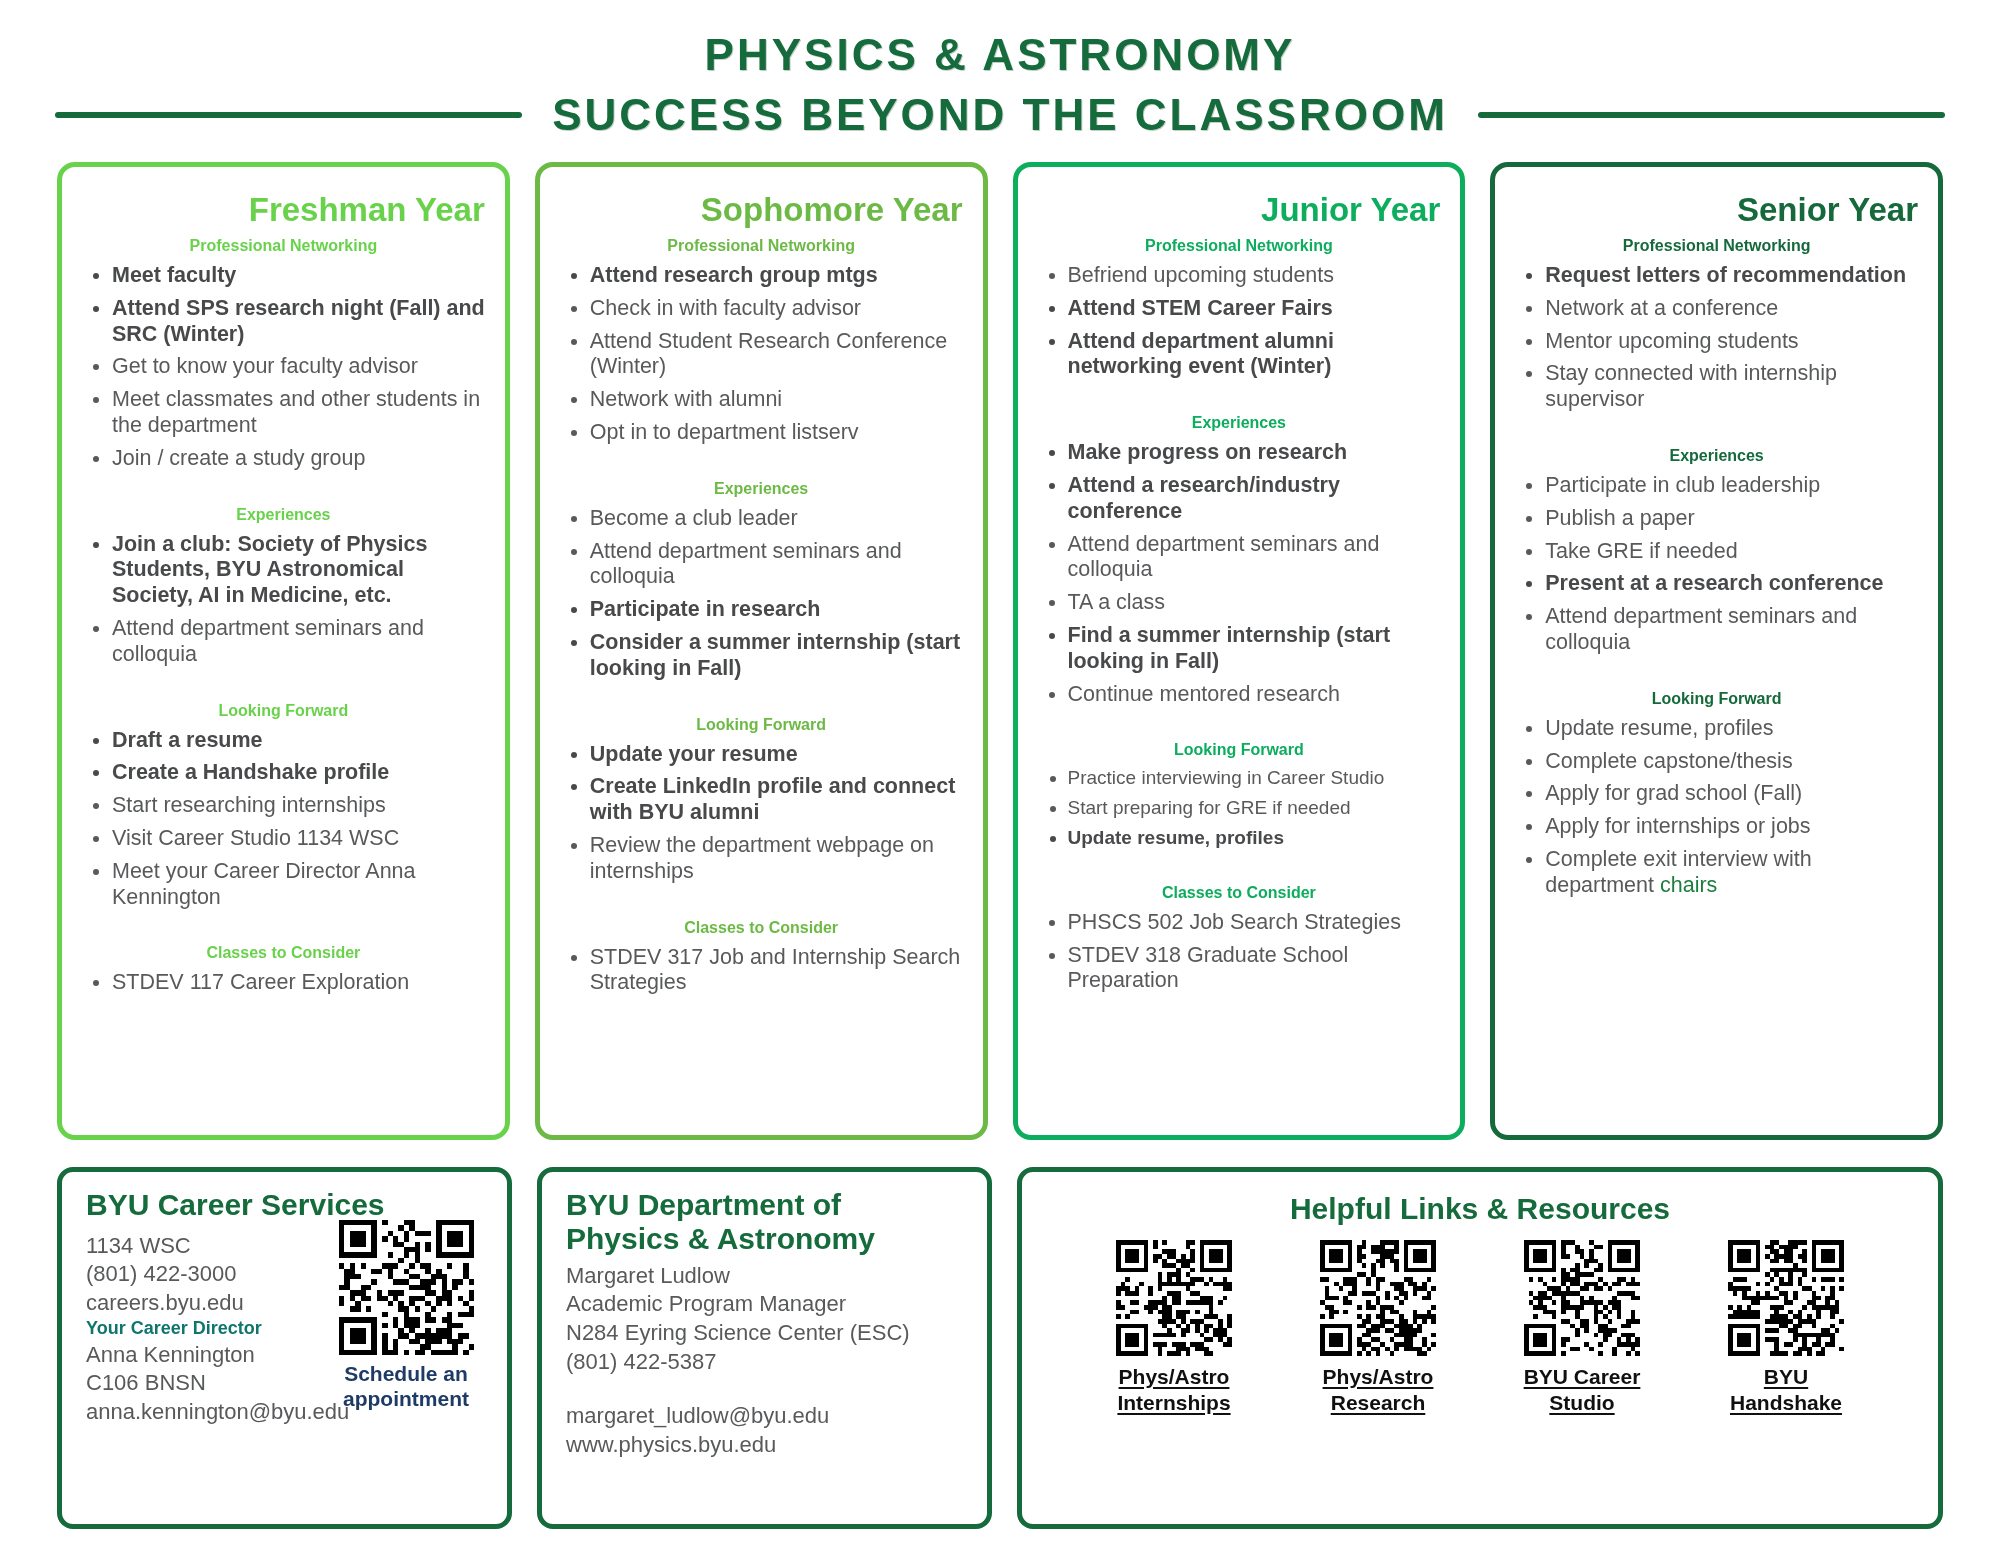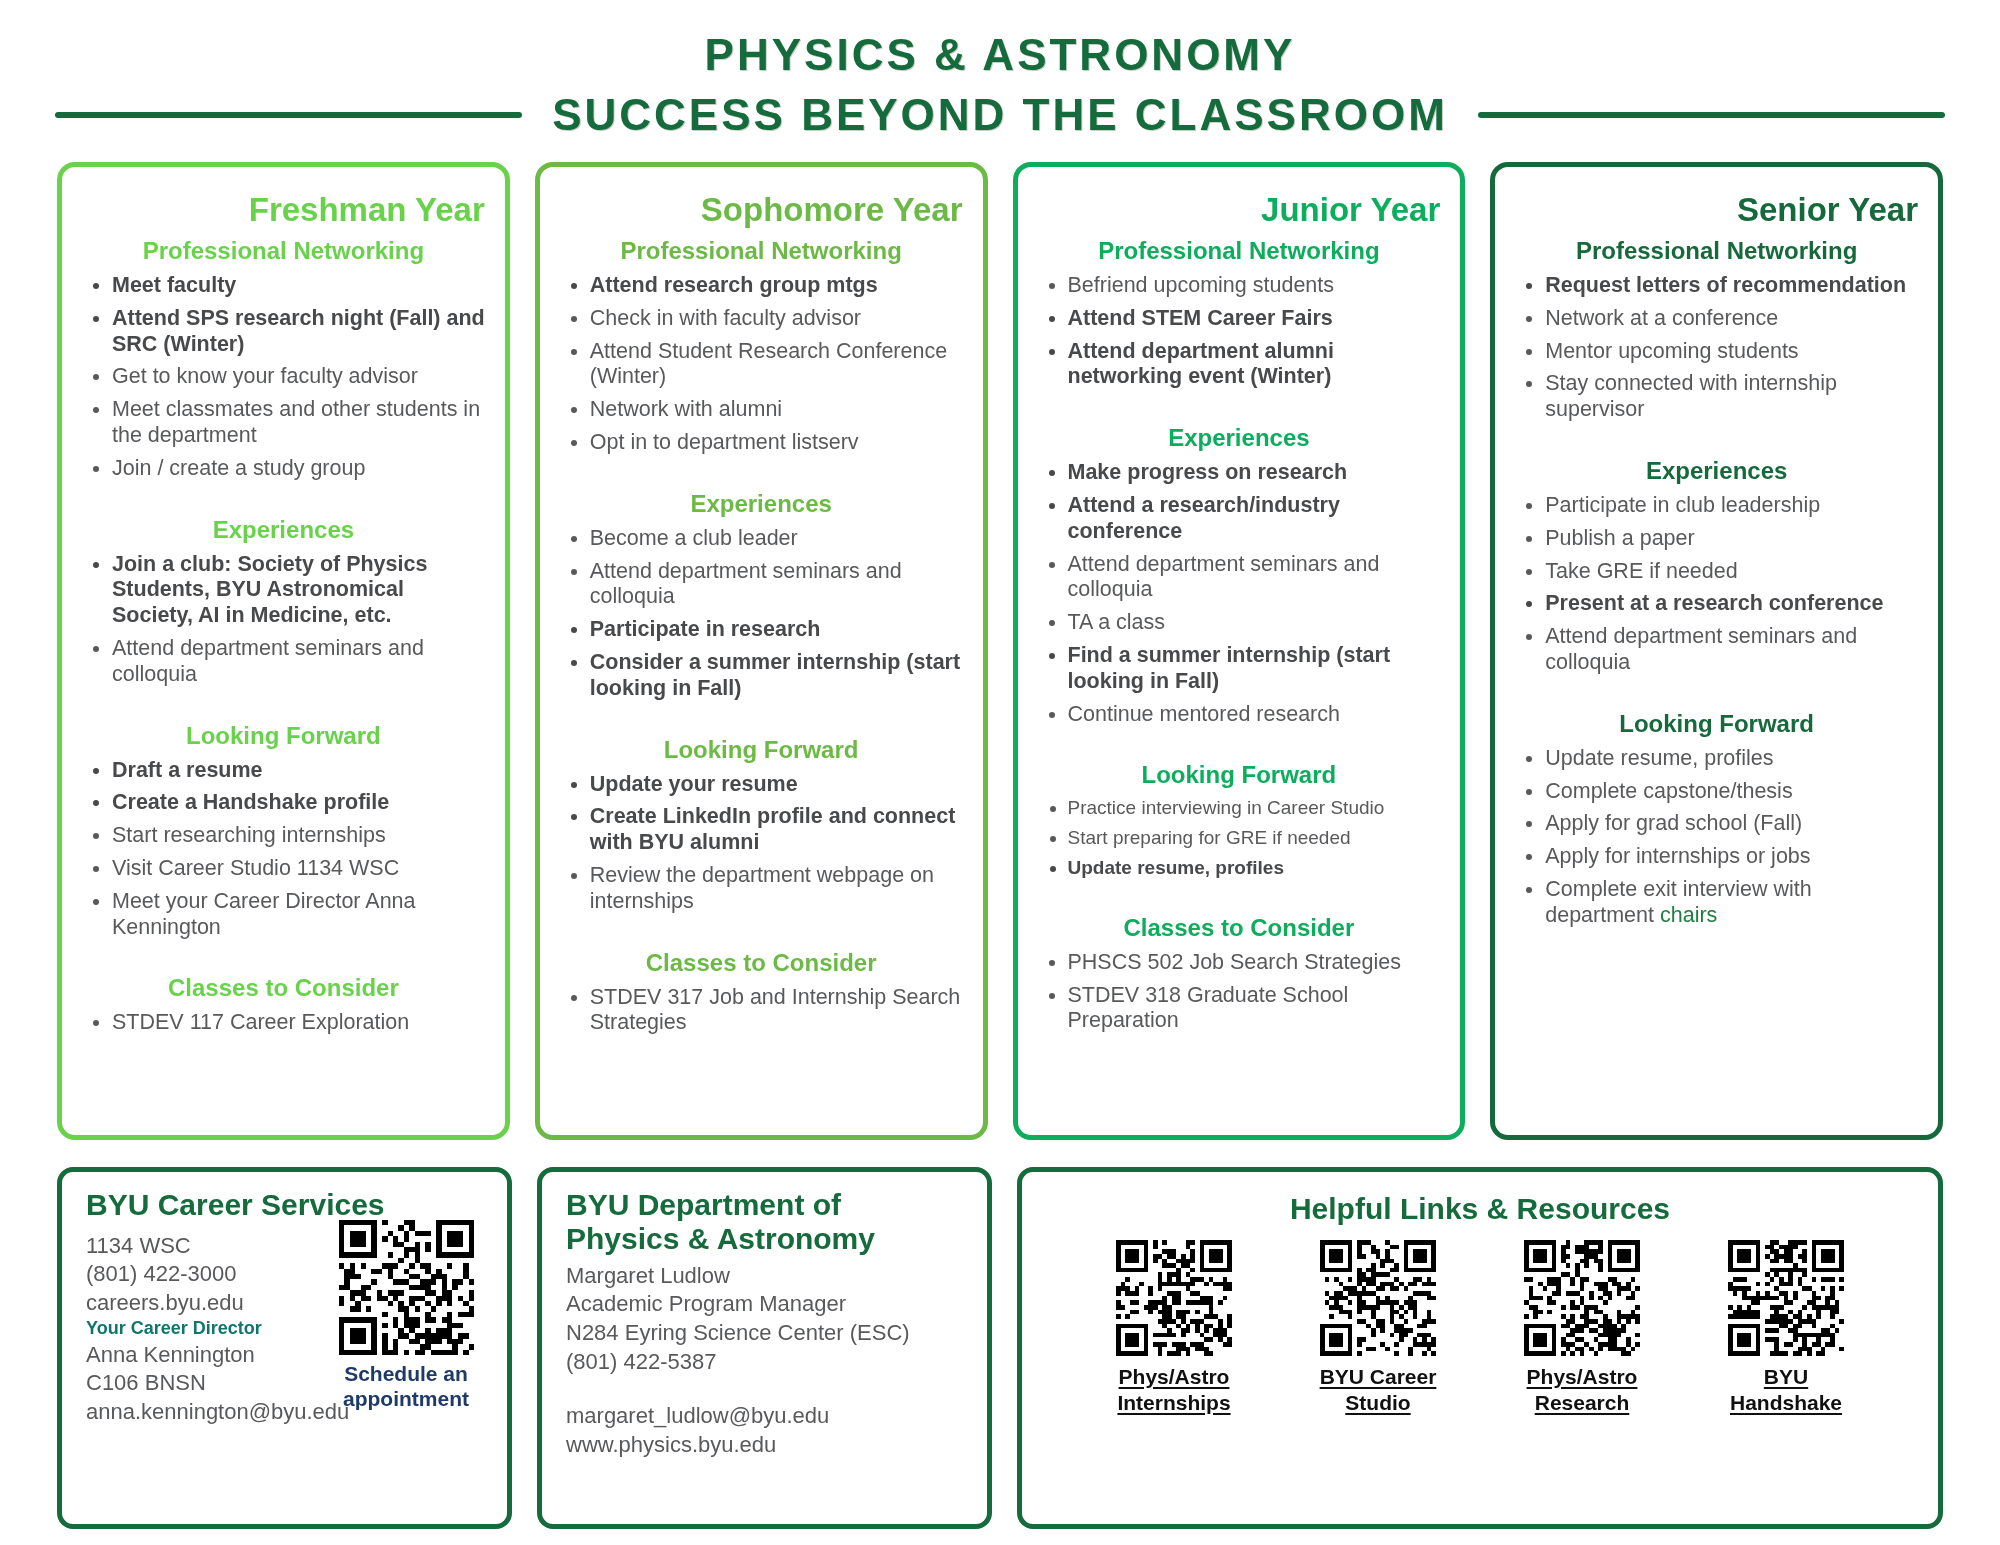--- a/index.html
+++ b/index.html
@@ -29,21 +29,21 @@
   .card {
     border:5px solid var(--c); border-radius:18px;
     padding:16px 20px; overflow:hidden; background:#fff;
   }
   .card .col-title {
     text-align:right; font-weight:700; font-size:33px;
     color:var(--c); margin:8px 0 2px;
   }
   .sec { margin-bottom:6px; }
   .sec-head {
-    text-align:center; font-weight:700; font-size:24px;
+    text-align:center; font-weight:700; font-size:16px;
     color:var(--c); margin:8px 0 8px;
   }
   .sec ul { list-style:disc; padding-left:30px; margin-bottom:34px; }
   .sec li {
     font-size:21.5px; line-height:1.2; margin-bottom:7px; color:#58595B;
   }
   .sec li::marker { color:#58595B; }
   .sec li.b { font-weight:700; color:#48494B; }
   .sec li.b::marker { color:#48494B; }
   .sec li.sm { font-size:19px; }
@@ -867,308 +867,20 @@
           </div>
           <div class="qr-item">
             <svg viewBox="0 0 25 25" class="qr" shape-rendering="crispEdges">
               <rect x="0" y="0" width="1" height="1"></rect>
               <rect x="1" y="0" width="1" height="1"></rect>
               <rect x="2" y="0" width="1" height="1"></rect>
               <rect x="3" y="0" width="1" height="1"></rect>
               <rect x="4" y="0" width="1" height="1"></rect>
               <rect x="5" y="0" width="1" height="1"></rect>
               <rect x="6" y="0" width="1" height="1"></rect>
-              <rect x="8" y="0" width="1" height="1"></rect>
-              <rect x="9" y="0" width="1" height="1"></rect>
-              <rect x="10" y="0" width="1" height="1"></rect>
-              <rect x="14" y="0" width="1" height="1"></rect>
-              <rect x="18" y="0" width="1" height="1"></rect>
-              <rect x="19" y="0" width="1" height="1"></rect>
-              <rect x="20" y="0" width="1" height="1"></rect>
-              <rect x="21" y="0" width="1" height="1"></rect>
-              <rect x="22" y="0" width="1" height="1"></rect>
-              <rect x="23" y="0" width="1" height="1"></rect>
-              <rect x="24" y="0" width="1" height="1"></rect>
-              <rect x="0" y="1" width="1" height="1"></rect>
-              <rect x="6" y="1" width="1" height="1"></rect>
-              <rect x="8" y="1" width="1" height="1"></rect>
-              <rect x="11" y="1" width="1" height="1"></rect>
-              <rect x="15" y="1" width="1" height="1"></rect>
-              <rect x="16" y="1" width="1" height="1"></rect>
-              <rect x="18" y="1" width="1" height="1"></rect>
-              <rect x="24" y="1" width="1" height="1"></rect>
-              <rect x="0" y="2" width="1" height="1"></rect>
-              <rect x="2" y="2" width="1" height="1"></rect>
-              <rect x="3" y="2" width="1" height="1"></rect>
-              <rect x="4" y="2" width="1" height="1"></rect>
-              <rect x="6" y="2" width="1" height="1"></rect>
-              <rect x="8" y="2" width="1" height="1"></rect>
-              <rect x="11" y="2" width="1" height="1"></rect>
-              <rect x="12" y="2" width="1" height="1"></rect>
-              <rect x="14" y="2" width="1" height="1"></rect>
-              <rect x="18" y="2" width="1" height="1"></rect>
-              <rect x="20" y="2" width="1" height="1"></rect>
-              <rect x="21" y="2" width="1" height="1"></rect>
-              <rect x="22" y="2" width="1" height="1"></rect>
-              <rect x="24" y="2" width="1" height="1"></rect>
-              <rect x="0" y="3" width="1" height="1"></rect>
-              <rect x="2" y="3" width="1" height="1"></rect>
-              <rect x="3" y="3" width="1" height="1"></rect>
-              <rect x="4" y="3" width="1" height="1"></rect>
-              <rect x="6" y="3" width="1" height="1"></rect>
-              <rect x="8" y="3" width="1" height="1"></rect>
-              <rect x="9" y="3" width="1" height="1"></rect>
-              <rect x="12" y="3" width="1" height="1"></rect>
-              <rect x="14" y="3" width="1" height="1"></rect>
-              <rect x="18" y="3" width="1" height="1"></rect>
-              <rect x="20" y="3" width="1" height="1"></rect>
-              <rect x="21" y="3" width="1" height="1"></rect>
-              <rect x="22" y="3" width="1" height="1"></rect>
-              <rect x="24" y="3" width="1" height="1"></rect>
-              <rect x="0" y="4" width="1" height="1"></rect>
-              <rect x="2" y="4" width="1" height="1"></rect>
-              <rect x="3" y="4" width="1" height="1"></rect>
-              <rect x="4" y="4" width="1" height="1"></rect>
-              <rect x="6" y="4" width="1" height="1"></rect>
-              <rect x="13" y="4" width="1" height="1"></rect>
-              <rect x="14" y="4" width="1" height="1"></rect>
-              <rect x="15" y="4" width="1" height="1"></rect>
-              <rect x="18" y="4" width="1" height="1"></rect>
-              <rect x="20" y="4" width="1" height="1"></rect>
-              <rect x="21" y="4" width="1" height="1"></rect>
-              <rect x="22" y="4" width="1" height="1"></rect>
-              <rect x="24" y="4" width="1" height="1"></rect>
-              <rect x="0" y="5" width="1" height="1"></rect>
-              <rect x="6" y="5" width="1" height="1"></rect>
-              <rect x="11" y="5" width="1" height="1"></rect>
-              <rect x="13" y="5" width="1" height="1"></rect>
-              <rect x="16" y="5" width="1" height="1"></rect>
-              <rect x="18" y="5" width="1" height="1"></rect>
-              <rect x="24" y="5" width="1" height="1"></rect>
-              <rect x="0" y="6" width="1" height="1"></rect>
-              <rect x="1" y="6" width="1" height="1"></rect>
-              <rect x="2" y="6" width="1" height="1"></rect>
-              <rect x="3" y="6" width="1" height="1"></rect>
-              <rect x="4" y="6" width="1" height="1"></rect>
-              <rect x="5" y="6" width="1" height="1"></rect>
-              <rect x="6" y="6" width="1" height="1"></rect>
-              <rect x="8" y="6" width="1" height="1"></rect>
-              <rect x="10" y="6" width="1" height="1"></rect>
-              <rect x="11" y="6" width="1" height="1"></rect>
-              <rect x="15" y="6" width="1" height="1"></rect>
-              <rect x="16" y="6" width="1" height="1"></rect>
-              <rect x="18" y="6" width="1" height="1"></rect>
-              <rect x="19" y="6" width="1" height="1"></rect>
-              <rect x="20" y="6" width="1" height="1"></rect>
-              <rect x="21" y="6" width="1" height="1"></rect>
-              <rect x="22" y="6" width="1" height="1"></rect>
-              <rect x="23" y="6" width="1" height="1"></rect>
-              <rect x="24" y="6" width="1" height="1"></rect>
-              <rect x="8" y="7" width="1" height="1"></rect>
-              <rect x="9" y="7" width="1" height="1"></rect>
-              <rect x="11" y="7" width="1" height="1"></rect>
-              <rect x="12" y="7" width="1" height="1"></rect>
-              <rect x="13" y="7" width="1" height="1"></rect>
-              <rect x="14" y="7" width="1" height="1"></rect>
-              <rect x="1" y="8" width="1" height="1"></rect>
-              <rect x="3" y="8" width="1" height="1"></rect>
-              <rect x="6" y="8" width="1" height="1"></rect>
-              <rect x="8" y="8" width="1" height="1"></rect>
-              <rect x="9" y="8" width="1" height="1"></rect>
-              <rect x="10" y="8" width="1" height="1"></rect>
-              <rect x="11" y="8" width="1" height="1"></rect>
-              <rect x="16" y="8" width="1" height="1"></rect>
-              <rect x="20" y="8" width="1" height="1"></rect>
-              <rect x="21" y="8" width="1" height="1"></rect>
-              <rect x="23" y="8" width="1" height="1"></rect>
-              <rect x="4" y="9" width="1" height="1"></rect>
-              <rect x="8" y="9" width="1" height="1"></rect>
-              <rect x="10" y="9" width="1" height="1"></rect>
-              <rect x="11" y="9" width="1" height="1"></rect>
-              <rect x="13" y="9" width="1" height="1"></rect>
-              <rect x="14" y="9" width="1" height="1"></rect>
-              <rect x="15" y="9" width="1" height="1"></rect>
-              <rect x="17" y="9" width="1" height="1"></rect>
-              <rect x="19" y="9" width="1" height="1"></rect>
-              <rect x="20" y="9" width="1" height="1"></rect>
-              <rect x="22" y="9" width="1" height="1"></rect>
-              <rect x="23" y="9" width="1" height="1"></rect>
-              <rect x="24" y="9" width="1" height="1"></rect>
-              <rect x="5" y="10" width="1" height="1"></rect>
-              <rect x="6" y="10" width="1" height="1"></rect>
-              <rect x="7" y="10" width="1" height="1"></rect>
-              <rect x="9" y="10" width="1" height="1"></rect>
-              <rect x="12" y="10" width="1" height="1"></rect>
-              <rect x="13" y="10" width="1" height="1"></rect>
-              <rect x="15" y="10" width="1" height="1"></rect>
-              <rect x="16" y="10" width="1" height="1"></rect>
-              <rect x="18" y="10" width="1" height="1"></rect>
-              <rect x="1" y="11" width="1" height="1"></rect>
-              <rect x="3" y="11" width="1" height="1"></rect>
-              <rect x="4" y="11" width="1" height="1"></rect>
-              <rect x="6" y="11" width="1" height="1"></rect>
-              <rect x="7" y="11" width="1" height="1"></rect>
-              <rect x="8" y="11" width="1" height="1"></rect>
-              <rect x="9" y="11" width="1" height="1"></rect>
-              <rect x="10" y="11" width="1" height="1"></rect>
-              <rect x="11" y="11" width="1" height="1"></rect>
-              <rect x="20" y="11" width="1" height="1"></rect>
-              <rect x="21" y="11" width="1" height="1"></rect>
-              <rect x="22" y="11" width="1" height="1"></rect>
-              <rect x="23" y="11" width="1" height="1"></rect>
-              <rect x="2" y="12" width="1" height="1"></rect>
-              <rect x="3" y="12" width="1" height="1"></rect>
-              <rect x="4" y="12" width="1" height="1"></rect>
-              <rect x="5" y="12" width="1" height="1"></rect>
-              <rect x="8" y="12" width="1" height="1"></rect>
-              <rect x="12" y="12" width="1" height="1"></rect>
-              <rect x="14" y="12" width="1" height="1"></rect>
-              <rect x="19" y="12" width="1" height="1"></rect>
-              <rect x="23" y="12" width="1" height="1"></rect>
-              <rect x="24" y="12" width="1" height="1"></rect>
-              <rect x="1" y="13" width="1" height="1"></rect>
-              <rect x="3" y="13" width="1" height="1"></rect>
-              <rect x="6" y="13" width="1" height="1"></rect>
-              <rect x="8" y="13" width="1" height="1"></rect>
-              <rect x="9" y="13" width="1" height="1"></rect>
-              <rect x="12" y="13" width="1" height="1"></rect>
-              <rect x="13" y="13" width="1" height="1"></rect>
-              <rect x="14" y="13" width="1" height="1"></rect>
-              <rect x="15" y="13" width="1" height="1"></rect>
-              <rect x="16" y="13" width="1" height="1"></rect>
-              <rect x="18" y="13" width="1" height="1"></rect>
-              <rect x="19" y="13" width="1" height="1"></rect>
-              <rect x="20" y="13" width="1" height="1"></rect>
-              <rect x="2" y="14" width="1" height="1"></rect>
-              <rect x="3" y="14" width="1" height="1"></rect>
-              <rect x="4" y="14" width="1" height="1"></rect>
-              <rect x="8" y="14" width="1" height="1"></rect>
-              <rect x="9" y="14" width="1" height="1"></rect>
-              <rect x="10" y="14" width="1" height="1"></rect>
-              <rect x="11" y="14" width="1" height="1"></rect>
-              <rect x="12" y="14" width="1" height="1"></rect>
-              <rect x="15" y="14" width="1" height="1"></rect>
-              <rect x="17" y="14" width="1" height="1"></rect>
-              <rect x="19" y="14" width="1" height="1"></rect>
-              <rect x="20" y="14" width="1" height="1"></rect>
-              <rect x="4" y="15" width="1" height="1"></rect>
-              <rect x="5" y="15" width="1" height="1"></rect>
-              <rect x="6" y="15" width="1" height="1"></rect>
-              <rect x="8" y="15" width="1" height="1"></rect>
-              <rect x="11" y="15" width="1" height="1"></rect>
-              <rect x="15" y="15" width="1" height="1"></rect>
-              <rect x="16" y="15" width="1" height="1"></rect>
-              <rect x="18" y="15" width="1" height="1"></rect>
-              <rect x="20" y="15" width="1" height="1"></rect>
-              <rect x="23" y="15" width="1" height="1"></rect>
-              <rect x="2" y="16" width="1" height="1"></rect>
-              <rect x="6" y="16" width="1" height="1"></rect>
-              <rect x="11" y="16" width="1" height="1"></rect>
-              <rect x="15" y="16" width="1" height="1"></rect>
-              <rect x="17" y="16" width="1" height="1"></rect>
-              <rect x="20" y="16" width="1" height="1"></rect>
-              <rect x="23" y="16" width="1" height="1"></rect>
-              <rect x="8" y="17" width="1" height="1"></rect>
-              <rect x="9" y="17" width="1" height="1"></rect>
-              <rect x="12" y="17" width="1" height="1"></rect>
-              <rect x="13" y="17" width="1" height="1"></rect>
-              <rect x="15" y="17" width="1" height="1"></rect>
-              <rect x="18" y="17" width="1" height="1"></rect>
-              <rect x="22" y="17" width="1" height="1"></rect>
-              <rect x="23" y="17" width="1" height="1"></rect>
-              <rect x="24" y="17" width="1" height="1"></rect>
-              <rect x="0" y="18" width="1" height="1"></rect>
-              <rect x="1" y="18" width="1" height="1"></rect>
-              <rect x="2" y="18" width="1" height="1"></rect>
-              <rect x="3" y="18" width="1" height="1"></rect>
-              <rect x="4" y="18" width="1" height="1"></rect>
-              <rect x="5" y="18" width="1" height="1"></rect>
-              <rect x="6" y="18" width="1" height="1"></rect>
-              <rect x="10" y="18" width="1" height="1"></rect>
-              <rect x="12" y="18" width="1" height="1"></rect>
-              <rect x="13" y="18" width="1" height="1"></rect>
-              <rect x="16" y="18" width="1" height="1"></rect>
-              <rect x="17" y="18" width="1" height="1"></rect>
-              <rect x="21" y="18" width="1" height="1"></rect>
-              <rect x="22" y="18" width="1" height="1"></rect>
-              <rect x="0" y="19" width="1" height="1"></rect>
-              <rect x="6" y="19" width="1" height="1"></rect>
-              <rect x="11" y="19" width="1" height="1"></rect>
-              <rect x="13" y="19" width="1" height="1"></rect>
-              <rect x="16" y="19" width="1" height="1"></rect>
-              <rect x="17" y="19" width="1" height="1"></rect>
-              <rect x="18" y="19" width="1" height="1"></rect>
-              <rect x="19" y="19" width="1" height="1"></rect>
-              <rect x="0" y="20" width="1" height="1"></rect>
-              <rect x="2" y="20" width="1" height="1"></rect>
-              <rect x="3" y="20" width="1" height="1"></rect>
-              <rect x="4" y="20" width="1" height="1"></rect>
-              <rect x="6" y="20" width="1" height="1"></rect>
-              <rect x="11" y="20" width="1" height="1"></rect>
-              <rect x="15" y="20" width="1" height="1"></rect>
-              <rect x="17" y="20" width="1" height="1"></rect>
-              <rect x="18" y="20" width="1" height="1"></rect>
-              <rect x="21" y="20" width="1" height="1"></rect>
-              <rect x="22" y="20" width="1" height="1"></rect>
-              <rect x="23" y="20" width="1" height="1"></rect>
-              <rect x="0" y="21" width="1" height="1"></rect>
-              <rect x="2" y="21" width="1" height="1"></rect>
-              <rect x="3" y="21" width="1" height="1"></rect>
-              <rect x="4" y="21" width="1" height="1"></rect>
-              <rect x="6" y="21" width="1" height="1"></rect>
-              <rect x="8" y="21" width="1" height="1"></rect>
-              <rect x="9" y="21" width="1" height="1"></rect>
-              <rect x="17" y="21" width="1" height="1"></rect>
-              <rect x="20" y="21" width="1" height="1"></rect>
-              <rect x="22" y="21" width="1" height="1"></rect>
-              <rect x="24" y="21" width="1" height="1"></rect>
-              <rect x="0" y="22" width="1" height="1"></rect>
-              <rect x="2" y="22" width="1" height="1"></rect>
-              <rect x="3" y="22" width="1" height="1"></rect>
-              <rect x="4" y="22" width="1" height="1"></rect>
-              <rect x="6" y="22" width="1" height="1"></rect>
-              <rect x="8" y="22" width="1" height="1"></rect>
-              <rect x="13" y="22" width="1" height="1"></rect>
-              <rect x="16" y="22" width="1" height="1"></rect>
-              <rect x="20" y="22" width="1" height="1"></rect>
-              <rect x="21" y="22" width="1" height="1"></rect>
-              <rect x="22" y="22" width="1" height="1"></rect>
-              <rect x="23" y="22" width="1" height="1"></rect>
-              <rect x="24" y="22" width="1" height="1"></rect>
-              <rect x="0" y="23" width="1" height="1"></rect>
-              <rect x="6" y="23" width="1" height="1"></rect>
-              <rect x="10" y="23" width="1" height="1"></rect>
-              <rect x="11" y="23" width="1" height="1"></rect>
-              <rect x="14" y="23" width="1" height="1"></rect>
-              <rect x="19" y="23" width="1" height="1"></rect>
-              <rect x="23" y="23" width="1" height="1"></rect>
-              <rect x="0" y="24" width="1" height="1"></rect>
-              <rect x="1" y="24" width="1" height="1"></rect>
-              <rect x="2" y="24" width="1" height="1"></rect>
-              <rect x="3" y="24" width="1" height="1"></rect>
-              <rect x="4" y="24" width="1" height="1"></rect>
-              <rect x="5" y="24" width="1" height="1"></rect>
-              <rect x="6" y="24" width="1" height="1"></rect>
-              <rect x="8" y="24" width="1" height="1"></rect>
-              <rect x="16" y="24" width="1" height="1"></rect>
-              <rect x="19" y="24" width="1" height="1"></rect>
-              <rect x="22" y="24" width="1" height="1"></rect>
-              <rect x="24" y="24" width="1" height="1"></rect>
-            </svg>
-            <div class="qr-label">BYU Career Studio</div>
-          </div>
-          <div class="qr-item">
-            <svg viewBox="0 0 25 25" class="qr" shape-rendering="crispEdges">
-              <rect x="0" y="0" width="1" height="1"></rect>
-              <rect x="1" y="0" width="1" height="1"></rect>
-              <rect x="2" y="0" width="1" height="1"></rect>
-              <rect x="3" y="0" width="1" height="1"></rect>
-              <rect x="4" y="0" width="1" height="1"></rect>
-              <rect x="5" y="0" width="1" height="1"></rect>
-              <rect x="6" y="0" width="1" height="1"></rect>
               <rect x="9" y="0" width="1" height="1"></rect>
               <rect x="13" y="0" width="1" height="1"></rect>
               <rect x="14" y="0" width="1" height="1"></rect>
               <rect x="15" y="0" width="1" height="1"></rect>
               <rect x="16" y="0" width="1" height="1"></rect>
               <rect x="18" y="0" width="1" height="1"></rect>
               <rect x="19" y="0" width="1" height="1"></rect>
               <rect x="20" y="0" width="1" height="1"></rect>
               <rect x="21" y="0" width="1" height="1"></rect>
               <rect x="22" y="0" width="1" height="1"></rect>
@@ -1446,20 +1158,308 @@
               <rect x="5" y="24" width="1" height="1"></rect>
               <rect x="6" y="24" width="1" height="1"></rect>
               <rect x="8" y="24" width="1" height="1"></rect>
               <rect x="10" y="24" width="1" height="1"></rect>
               <rect x="12" y="24" width="1" height="1"></rect>
               <rect x="15" y="24" width="1" height="1"></rect>
               <rect x="21" y="24" width="1" height="1"></rect>
               <rect x="22" y="24" width="1" height="1"></rect>
             </svg>
             <div class="qr-label">Phys/Astro Research</div>
+          </div>
+          <div class="qr-item">
+            <svg viewBox="0 0 25 25" class="qr" shape-rendering="crispEdges">
+              <rect x="0" y="0" width="1" height="1"></rect>
+              <rect x="1" y="0" width="1" height="1"></rect>
+              <rect x="2" y="0" width="1" height="1"></rect>
+              <rect x="3" y="0" width="1" height="1"></rect>
+              <rect x="4" y="0" width="1" height="1"></rect>
+              <rect x="5" y="0" width="1" height="1"></rect>
+              <rect x="6" y="0" width="1" height="1"></rect>
+              <rect x="8" y="0" width="1" height="1"></rect>
+              <rect x="9" y="0" width="1" height="1"></rect>
+              <rect x="10" y="0" width="1" height="1"></rect>
+              <rect x="14" y="0" width="1" height="1"></rect>
+              <rect x="18" y="0" width="1" height="1"></rect>
+              <rect x="19" y="0" width="1" height="1"></rect>
+              <rect x="20" y="0" width="1" height="1"></rect>
+              <rect x="21" y="0" width="1" height="1"></rect>
+              <rect x="22" y="0" width="1" height="1"></rect>
+              <rect x="23" y="0" width="1" height="1"></rect>
+              <rect x="24" y="0" width="1" height="1"></rect>
+              <rect x="0" y="1" width="1" height="1"></rect>
+              <rect x="6" y="1" width="1" height="1"></rect>
+              <rect x="8" y="1" width="1" height="1"></rect>
+              <rect x="11" y="1" width="1" height="1"></rect>
+              <rect x="15" y="1" width="1" height="1"></rect>
+              <rect x="16" y="1" width="1" height="1"></rect>
+              <rect x="18" y="1" width="1" height="1"></rect>
+              <rect x="24" y="1" width="1" height="1"></rect>
+              <rect x="0" y="2" width="1" height="1"></rect>
+              <rect x="2" y="2" width="1" height="1"></rect>
+              <rect x="3" y="2" width="1" height="1"></rect>
+              <rect x="4" y="2" width="1" height="1"></rect>
+              <rect x="6" y="2" width="1" height="1"></rect>
+              <rect x="8" y="2" width="1" height="1"></rect>
+              <rect x="11" y="2" width="1" height="1"></rect>
+              <rect x="12" y="2" width="1" height="1"></rect>
+              <rect x="14" y="2" width="1" height="1"></rect>
+              <rect x="18" y="2" width="1" height="1"></rect>
+              <rect x="20" y="2" width="1" height="1"></rect>
+              <rect x="21" y="2" width="1" height="1"></rect>
+              <rect x="22" y="2" width="1" height="1"></rect>
+              <rect x="24" y="2" width="1" height="1"></rect>
+              <rect x="0" y="3" width="1" height="1"></rect>
+              <rect x="2" y="3" width="1" height="1"></rect>
+              <rect x="3" y="3" width="1" height="1"></rect>
+              <rect x="4" y="3" width="1" height="1"></rect>
+              <rect x="6" y="3" width="1" height="1"></rect>
+              <rect x="8" y="3" width="1" height="1"></rect>
+              <rect x="9" y="3" width="1" height="1"></rect>
+              <rect x="12" y="3" width="1" height="1"></rect>
+              <rect x="14" y="3" width="1" height="1"></rect>
+              <rect x="18" y="3" width="1" height="1"></rect>
+              <rect x="20" y="3" width="1" height="1"></rect>
+              <rect x="21" y="3" width="1" height="1"></rect>
+              <rect x="22" y="3" width="1" height="1"></rect>
+              <rect x="24" y="3" width="1" height="1"></rect>
+              <rect x="0" y="4" width="1" height="1"></rect>
+              <rect x="2" y="4" width="1" height="1"></rect>
+              <rect x="3" y="4" width="1" height="1"></rect>
+              <rect x="4" y="4" width="1" height="1"></rect>
+              <rect x="6" y="4" width="1" height="1"></rect>
+              <rect x="13" y="4" width="1" height="1"></rect>
+              <rect x="14" y="4" width="1" height="1"></rect>
+              <rect x="15" y="4" width="1" height="1"></rect>
+              <rect x="18" y="4" width="1" height="1"></rect>
+              <rect x="20" y="4" width="1" height="1"></rect>
+              <rect x="21" y="4" width="1" height="1"></rect>
+              <rect x="22" y="4" width="1" height="1"></rect>
+              <rect x="24" y="4" width="1" height="1"></rect>
+              <rect x="0" y="5" width="1" height="1"></rect>
+              <rect x="6" y="5" width="1" height="1"></rect>
+              <rect x="11" y="5" width="1" height="1"></rect>
+              <rect x="13" y="5" width="1" height="1"></rect>
+              <rect x="16" y="5" width="1" height="1"></rect>
+              <rect x="18" y="5" width="1" height="1"></rect>
+              <rect x="24" y="5" width="1" height="1"></rect>
+              <rect x="0" y="6" width="1" height="1"></rect>
+              <rect x="1" y="6" width="1" height="1"></rect>
+              <rect x="2" y="6" width="1" height="1"></rect>
+              <rect x="3" y="6" width="1" height="1"></rect>
+              <rect x="4" y="6" width="1" height="1"></rect>
+              <rect x="5" y="6" width="1" height="1"></rect>
+              <rect x="6" y="6" width="1" height="1"></rect>
+              <rect x="8" y="6" width="1" height="1"></rect>
+              <rect x="10" y="6" width="1" height="1"></rect>
+              <rect x="11" y="6" width="1" height="1"></rect>
+              <rect x="15" y="6" width="1" height="1"></rect>
+              <rect x="16" y="6" width="1" height="1"></rect>
+              <rect x="18" y="6" width="1" height="1"></rect>
+              <rect x="19" y="6" width="1" height="1"></rect>
+              <rect x="20" y="6" width="1" height="1"></rect>
+              <rect x="21" y="6" width="1" height="1"></rect>
+              <rect x="22" y="6" width="1" height="1"></rect>
+              <rect x="23" y="6" width="1" height="1"></rect>
+              <rect x="24" y="6" width="1" height="1"></rect>
+              <rect x="8" y="7" width="1" height="1"></rect>
+              <rect x="9" y="7" width="1" height="1"></rect>
+              <rect x="11" y="7" width="1" height="1"></rect>
+              <rect x="12" y="7" width="1" height="1"></rect>
+              <rect x="13" y="7" width="1" height="1"></rect>
+              <rect x="14" y="7" width="1" height="1"></rect>
+              <rect x="1" y="8" width="1" height="1"></rect>
+              <rect x="3" y="8" width="1" height="1"></rect>
+              <rect x="6" y="8" width="1" height="1"></rect>
+              <rect x="8" y="8" width="1" height="1"></rect>
+              <rect x="9" y="8" width="1" height="1"></rect>
+              <rect x="10" y="8" width="1" height="1"></rect>
+              <rect x="11" y="8" width="1" height="1"></rect>
+              <rect x="16" y="8" width="1" height="1"></rect>
+              <rect x="20" y="8" width="1" height="1"></rect>
+              <rect x="21" y="8" width="1" height="1"></rect>
+              <rect x="23" y="8" width="1" height="1"></rect>
+              <rect x="4" y="9" width="1" height="1"></rect>
+              <rect x="8" y="9" width="1" height="1"></rect>
+              <rect x="10" y="9" width="1" height="1"></rect>
+              <rect x="11" y="9" width="1" height="1"></rect>
+              <rect x="13" y="9" width="1" height="1"></rect>
+              <rect x="14" y="9" width="1" height="1"></rect>
+              <rect x="15" y="9" width="1" height="1"></rect>
+              <rect x="17" y="9" width="1" height="1"></rect>
+              <rect x="19" y="9" width="1" height="1"></rect>
+              <rect x="20" y="9" width="1" height="1"></rect>
+              <rect x="22" y="9" width="1" height="1"></rect>
+              <rect x="23" y="9" width="1" height="1"></rect>
+              <rect x="24" y="9" width="1" height="1"></rect>
+              <rect x="5" y="10" width="1" height="1"></rect>
+              <rect x="6" y="10" width="1" height="1"></rect>
+              <rect x="7" y="10" width="1" height="1"></rect>
+              <rect x="9" y="10" width="1" height="1"></rect>
+              <rect x="12" y="10" width="1" height="1"></rect>
+              <rect x="13" y="10" width="1" height="1"></rect>
+              <rect x="15" y="10" width="1" height="1"></rect>
+              <rect x="16" y="10" width="1" height="1"></rect>
+              <rect x="18" y="10" width="1" height="1"></rect>
+              <rect x="1" y="11" width="1" height="1"></rect>
+              <rect x="3" y="11" width="1" height="1"></rect>
+              <rect x="4" y="11" width="1" height="1"></rect>
+              <rect x="6" y="11" width="1" height="1"></rect>
+              <rect x="7" y="11" width="1" height="1"></rect>
+              <rect x="8" y="11" width="1" height="1"></rect>
+              <rect x="9" y="11" width="1" height="1"></rect>
+              <rect x="10" y="11" width="1" height="1"></rect>
+              <rect x="11" y="11" width="1" height="1"></rect>
+              <rect x="20" y="11" width="1" height="1"></rect>
+              <rect x="21" y="11" width="1" height="1"></rect>
+              <rect x="22" y="11" width="1" height="1"></rect>
+              <rect x="23" y="11" width="1" height="1"></rect>
+              <rect x="2" y="12" width="1" height="1"></rect>
+              <rect x="3" y="12" width="1" height="1"></rect>
+              <rect x="4" y="12" width="1" height="1"></rect>
+              <rect x="5" y="12" width="1" height="1"></rect>
+              <rect x="8" y="12" width="1" height="1"></rect>
+              <rect x="12" y="12" width="1" height="1"></rect>
+              <rect x="14" y="12" width="1" height="1"></rect>
+              <rect x="19" y="12" width="1" height="1"></rect>
+              <rect x="23" y="12" width="1" height="1"></rect>
+              <rect x="24" y="12" width="1" height="1"></rect>
+              <rect x="1" y="13" width="1" height="1"></rect>
+              <rect x="3" y="13" width="1" height="1"></rect>
+              <rect x="6" y="13" width="1" height="1"></rect>
+              <rect x="8" y="13" width="1" height="1"></rect>
+              <rect x="9" y="13" width="1" height="1"></rect>
+              <rect x="12" y="13" width="1" height="1"></rect>
+              <rect x="13" y="13" width="1" height="1"></rect>
+              <rect x="14" y="13" width="1" height="1"></rect>
+              <rect x="15" y="13" width="1" height="1"></rect>
+              <rect x="16" y="13" width="1" height="1"></rect>
+              <rect x="18" y="13" width="1" height="1"></rect>
+              <rect x="19" y="13" width="1" height="1"></rect>
+              <rect x="20" y="13" width="1" height="1"></rect>
+              <rect x="2" y="14" width="1" height="1"></rect>
+              <rect x="3" y="14" width="1" height="1"></rect>
+              <rect x="4" y="14" width="1" height="1"></rect>
+              <rect x="8" y="14" width="1" height="1"></rect>
+              <rect x="9" y="14" width="1" height="1"></rect>
+              <rect x="10" y="14" width="1" height="1"></rect>
+              <rect x="11" y="14" width="1" height="1"></rect>
+              <rect x="12" y="14" width="1" height="1"></rect>
+              <rect x="15" y="14" width="1" height="1"></rect>
+              <rect x="17" y="14" width="1" height="1"></rect>
+              <rect x="19" y="14" width="1" height="1"></rect>
+              <rect x="20" y="14" width="1" height="1"></rect>
+              <rect x="4" y="15" width="1" height="1"></rect>
+              <rect x="5" y="15" width="1" height="1"></rect>
+              <rect x="6" y="15" width="1" height="1"></rect>
+              <rect x="8" y="15" width="1" height="1"></rect>
+              <rect x="11" y="15" width="1" height="1"></rect>
+              <rect x="15" y="15" width="1" height="1"></rect>
+              <rect x="16" y="15" width="1" height="1"></rect>
+              <rect x="18" y="15" width="1" height="1"></rect>
+              <rect x="20" y="15" width="1" height="1"></rect>
+              <rect x="23" y="15" width="1" height="1"></rect>
+              <rect x="2" y="16" width="1" height="1"></rect>
+              <rect x="6" y="16" width="1" height="1"></rect>
+              <rect x="11" y="16" width="1" height="1"></rect>
+              <rect x="15" y="16" width="1" height="1"></rect>
+              <rect x="17" y="16" width="1" height="1"></rect>
+              <rect x="20" y="16" width="1" height="1"></rect>
+              <rect x="23" y="16" width="1" height="1"></rect>
+              <rect x="8" y="17" width="1" height="1"></rect>
+              <rect x="9" y="17" width="1" height="1"></rect>
+              <rect x="12" y="17" width="1" height="1"></rect>
+              <rect x="13" y="17" width="1" height="1"></rect>
+              <rect x="15" y="17" width="1" height="1"></rect>
+              <rect x="18" y="17" width="1" height="1"></rect>
+              <rect x="22" y="17" width="1" height="1"></rect>
+              <rect x="23" y="17" width="1" height="1"></rect>
+              <rect x="24" y="17" width="1" height="1"></rect>
+              <rect x="0" y="18" width="1" height="1"></rect>
+              <rect x="1" y="18" width="1" height="1"></rect>
+              <rect x="2" y="18" width="1" height="1"></rect>
+              <rect x="3" y="18" width="1" height="1"></rect>
+              <rect x="4" y="18" width="1" height="1"></rect>
+              <rect x="5" y="18" width="1" height="1"></rect>
+              <rect x="6" y="18" width="1" height="1"></rect>
+              <rect x="10" y="18" width="1" height="1"></rect>
+              <rect x="12" y="18" width="1" height="1"></rect>
+              <rect x="13" y="18" width="1" height="1"></rect>
+              <rect x="16" y="18" width="1" height="1"></rect>
+              <rect x="17" y="18" width="1" height="1"></rect>
+              <rect x="21" y="18" width="1" height="1"></rect>
+              <rect x="22" y="18" width="1" height="1"></rect>
+              <rect x="0" y="19" width="1" height="1"></rect>
+              <rect x="6" y="19" width="1" height="1"></rect>
+              <rect x="11" y="19" width="1" height="1"></rect>
+              <rect x="13" y="19" width="1" height="1"></rect>
+              <rect x="16" y="19" width="1" height="1"></rect>
+              <rect x="17" y="19" width="1" height="1"></rect>
+              <rect x="18" y="19" width="1" height="1"></rect>
+              <rect x="19" y="19" width="1" height="1"></rect>
+              <rect x="0" y="20" width="1" height="1"></rect>
+              <rect x="2" y="20" width="1" height="1"></rect>
+              <rect x="3" y="20" width="1" height="1"></rect>
+              <rect x="4" y="20" width="1" height="1"></rect>
+              <rect x="6" y="20" width="1" height="1"></rect>
+              <rect x="11" y="20" width="1" height="1"></rect>
+              <rect x="15" y="20" width="1" height="1"></rect>
+              <rect x="17" y="20" width="1" height="1"></rect>
+              <rect x="18" y="20" width="1" height="1"></rect>
+              <rect x="21" y="20" width="1" height="1"></rect>
+              <rect x="22" y="20" width="1" height="1"></rect>
+              <rect x="23" y="20" width="1" height="1"></rect>
+              <rect x="0" y="21" width="1" height="1"></rect>
+              <rect x="2" y="21" width="1" height="1"></rect>
+              <rect x="3" y="21" width="1" height="1"></rect>
+              <rect x="4" y="21" width="1" height="1"></rect>
+              <rect x="6" y="21" width="1" height="1"></rect>
+              <rect x="8" y="21" width="1" height="1"></rect>
+              <rect x="9" y="21" width="1" height="1"></rect>
+              <rect x="17" y="21" width="1" height="1"></rect>
+              <rect x="20" y="21" width="1" height="1"></rect>
+              <rect x="22" y="21" width="1" height="1"></rect>
+              <rect x="24" y="21" width="1" height="1"></rect>
+              <rect x="0" y="22" width="1" height="1"></rect>
+              <rect x="2" y="22" width="1" height="1"></rect>
+              <rect x="3" y="22" width="1" height="1"></rect>
+              <rect x="4" y="22" width="1" height="1"></rect>
+              <rect x="6" y="22" width="1" height="1"></rect>
+              <rect x="8" y="22" width="1" height="1"></rect>
+              <rect x="13" y="22" width="1" height="1"></rect>
+              <rect x="16" y="22" width="1" height="1"></rect>
+              <rect x="20" y="22" width="1" height="1"></rect>
+              <rect x="21" y="22" width="1" height="1"></rect>
+              <rect x="22" y="22" width="1" height="1"></rect>
+              <rect x="23" y="22" width="1" height="1"></rect>
+              <rect x="24" y="22" width="1" height="1"></rect>
+              <rect x="0" y="23" width="1" height="1"></rect>
+              <rect x="6" y="23" width="1" height="1"></rect>
+              <rect x="10" y="23" width="1" height="1"></rect>
+              <rect x="11" y="23" width="1" height="1"></rect>
+              <rect x="14" y="23" width="1" height="1"></rect>
+              <rect x="19" y="23" width="1" height="1"></rect>
+              <rect x="23" y="23" width="1" height="1"></rect>
+              <rect x="0" y="24" width="1" height="1"></rect>
+              <rect x="1" y="24" width="1" height="1"></rect>
+              <rect x="2" y="24" width="1" height="1"></rect>
+              <rect x="3" y="24" width="1" height="1"></rect>
+              <rect x="4" y="24" width="1" height="1"></rect>
+              <rect x="5" y="24" width="1" height="1"></rect>
+              <rect x="6" y="24" width="1" height="1"></rect>
+              <rect x="8" y="24" width="1" height="1"></rect>
+              <rect x="16" y="24" width="1" height="1"></rect>
+              <rect x="19" y="24" width="1" height="1"></rect>
+              <rect x="22" y="24" width="1" height="1"></rect>
+              <rect x="24" y="24" width="1" height="1"></rect>
+            </svg>
+            <div class="qr-label">BYU Career Studio</div>
           </div>
           <div class="qr-item">
             <svg viewBox="0 0 25 25" class="qr" shape-rendering="crispEdges">
               <rect x="0" y="0" width="1" height="1"></rect>
               <rect x="1" y="0" width="1" height="1"></rect>
               <rect x="2" y="0" width="1" height="1"></rect>
               <rect x="3" y="0" width="1" height="1"></rect>
               <rect x="4" y="0" width="1" height="1"></rect>
               <rect x="5" y="0" width="1" height="1"></rect>
               <rect x="6" y="0" width="1" height="1"></rect>

